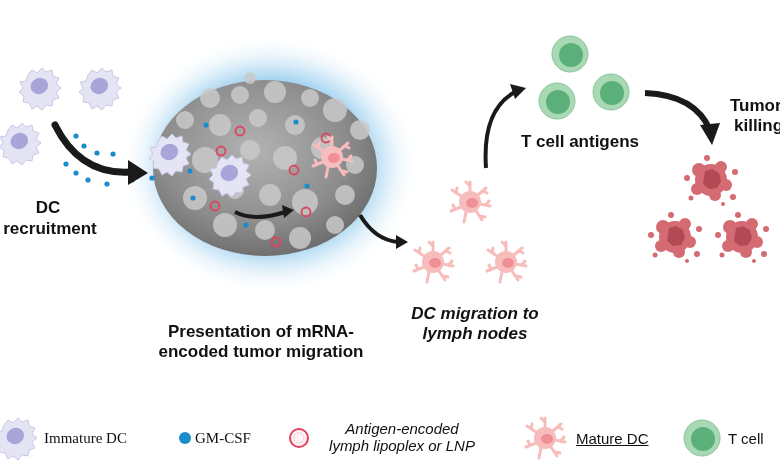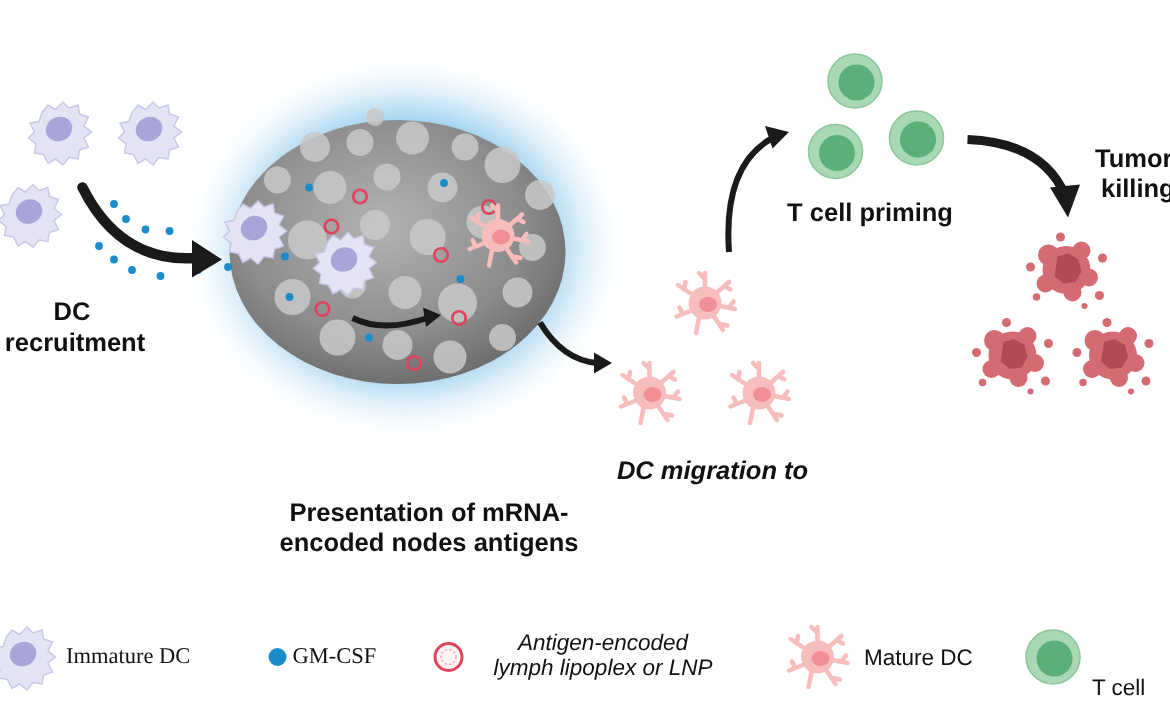--- a/index.html
+++ b/index.html
@@ -167,37 +167,38 @@
   <use href="#tcell" x="702" y="438"></use>
 </svg>
 
 
 <div class="lbl" style="left:18px;top:198px;width:60px;">
   <div>DC</div>
 </div>
 <div class="lbl" style="left:-10px;top:219px;width:120px;">
   <div>recruitment</div>
 </div>
-<div class="lbl" style="left:176px;top:322px;width:220px;margin-top:10px;">
+<div class="lbl" style="left:151px;top:322px;width:220px;">
   <div>Presentation of mRNA-</div>
-  <div>encoded nodes antigens</div>
+  <div>encoded tumor migration</div>
 </div>
 <div class="lbl" style="left:400px;top:304px;width:150px;font-style:italic;">
   <div>DC migration to</div>
+  <div>lymph nodes</div>
 </div>
 <div class="lbl" style="left:515px;top:132px;width:130px;">
-  <div>T cell priming</div>
+  <div>T cell antigens</div>
 </div>
 <div class="lbl" style="left:730px;top:96px;text-align:left;">
   <div>Tumor</div>
   <div style="padding-left:4px;">killing</div>
 </div>
 
 
 <div class="legend-text" style="left:44px;top:430px;font-family:Liberation Serif, serif;">Immature DC</div>
 <div class="legend-text" style="left:195px;top:430px;font-family:Liberation Serif, serif;">GM-CSF</div>
 <div class="legend-text" style="left:312px;top:420px;width:180px;text-align:center;font-style:italic;">
   <div>Antigen-encoded</div>
   <div>lymph lipoplex or LNP</div>
 </div>
-<div class="legend-text" style="left:576px;top:430px;">Mature DC</div>
-<div class="legend-text" style="left:728px;top:430px;margin-top:20px;">T cell</div>
+<div class="legend-text" style="left:576px;top:430px;text-decoration:underline;">Mature DC</div>
+<div class="legend-text" style="left:728px;top:430px;">T cell</div>
 </div>
 
 </body></html>

